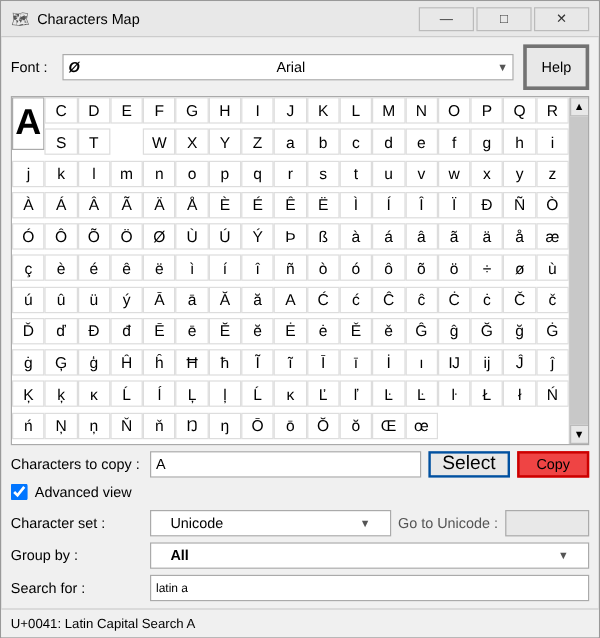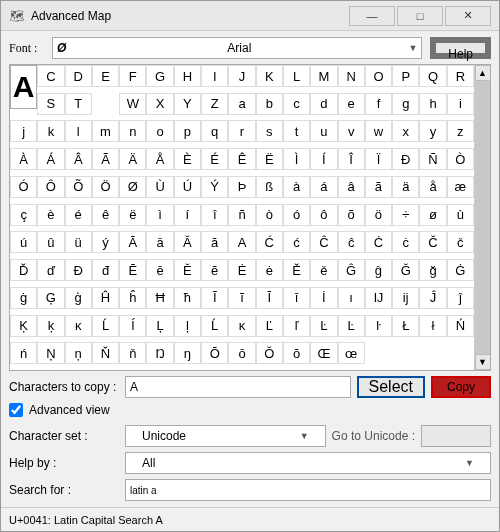--- a/index.html
+++ b/index.html
@@ -77,40 +77,39 @@
 
     .font-row {
       display: flex;
       align-items: center;
       gap: 8px;
     }
 
     .font-label {
       font-size: 12px;
       min-width: 35px;
-      font-family: Liberation Serif, serif;
     }
 
     .font-select {
       flex: 1;
       height: 22px;
       border: 1px solid #aaa;
       background: white;
       font-size: 12px;
       padding: 0 4px;
       display: flex;
       align-items: center;
       justify-content: space-between;
     }
 
     .help-btn {
-      height: 22px;
+      height: 38px;
       padding: 4px 12px;
       background: #e8e8e8;
-      border: 6px solid #737373;
+      border: 3px solid #737373;
       font-size: 12px;
       cursor: pointer;
     }
 
     .char-grid-container {
       border: 1px solid #aaa;
       background: white;
       display: flex;
       flex: 1;
       overflow: hidden;
@@ -194,21 +193,21 @@
       padding: 0 10px;
       background: #e8e8e8;
       border: 2px solid #0050a0;
       font-size: 16px;
       cursor: pointer;
     }
 
     .copy-btn {
       height: 22px;
       padding: 0 14px;
-      background: #b91c1c;
+      background: #ef4444;
       border: 2px solid #cc0000;
       font-size: 12px;
       cursor: pointer;
     }
 
     .advanced-row {
       display: flex;
       align-items: center;
       gap: 6px;
     }
@@ -301,21 +300,21 @@
       height: 14px;
     }
   </style>
 </head>
 <body>
 
 <div class="window">
 
   <div class="title-bar">
     <span class="title-bar-icon">🗺</span>
-    <span class="title-bar-text">Advanced Map</span>
+    <span class="title-bar-text">Characters Map</span>
     <div class="title-bar-controls">
       <div class="title-btn">—</div>
       <div class="title-btn">□</div>
       <div class="title-btn close">✕</div>
     </div>
   </div>
 
   <div class="content">
 
     <div class="font-row">
@@ -540,22 +539,22 @@
           <div class="form-select">
             <span>Unicode</span>
             <span class="dropdown-arrow">▼</span>
           </div>
           <span class="go-to-unicode-label">Go to Unicode :</span>
           <input type="text" class="go-to-unicode-input" style="">
         </div>
       </div>
 
       <div class="form-row">
-        <span class="form-label">Help by :</span>
-        <div class="form-select" style="flex:1;">
+        <span class="form-label">Group by :</span>
+        <div class="form-select" style="flex:1;font-weight:bold;">
           <span>All</span>
           <span class="dropdown-arrow">▼</span>
         </div>
       </div>
 
       <div class="form-row">
         <span class="form-label">Search for :</span>
         <input type="text" class="search-input" value="latin a" style="">
       </div>
 

